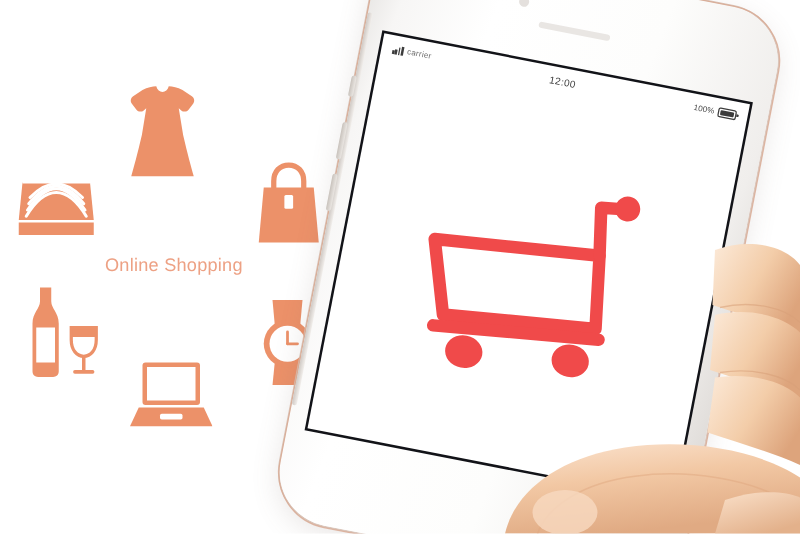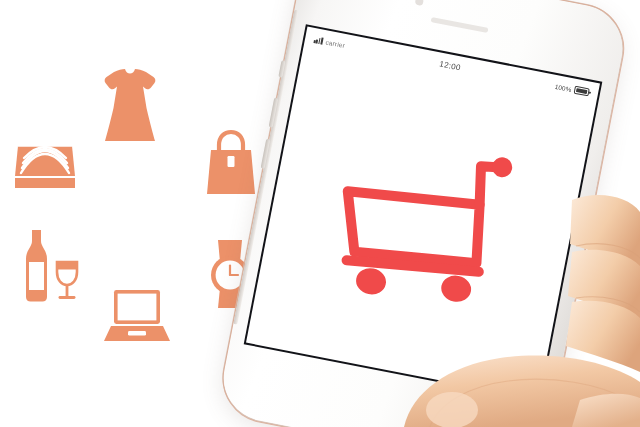--- a/index.html
+++ b/index.html
@@ -315,20 +315,21 @@
           <rect x="46" y="40" width="4" height="5" rx="1.6"></rect>
         </g>
         <circle cx="28" cy="37" r="14.4" fill="#ffffff"></circle>
         <g stroke="#EC9169" stroke-width="2.2" stroke-linecap="round" fill="none">
           <path d="M28 27.5 L28 37"></path>
           <path d="M28 37 L36 37"></path>
         </g>
       </svg>
     </div>
 
+    <div class="caption">Online Shopping</div>
   </div>
 
   <div class="phone-wrap">
     <div class="phone-body"></div>
     <div class="phone-edge-gold"></div>
     <div class="phone-edge-left"></div>
     <div class="btn-mute"></div>
     <div class="btn-vol v1"></div>
     <div class="btn-vol v2"></div>
     <div class="camera"></div>

